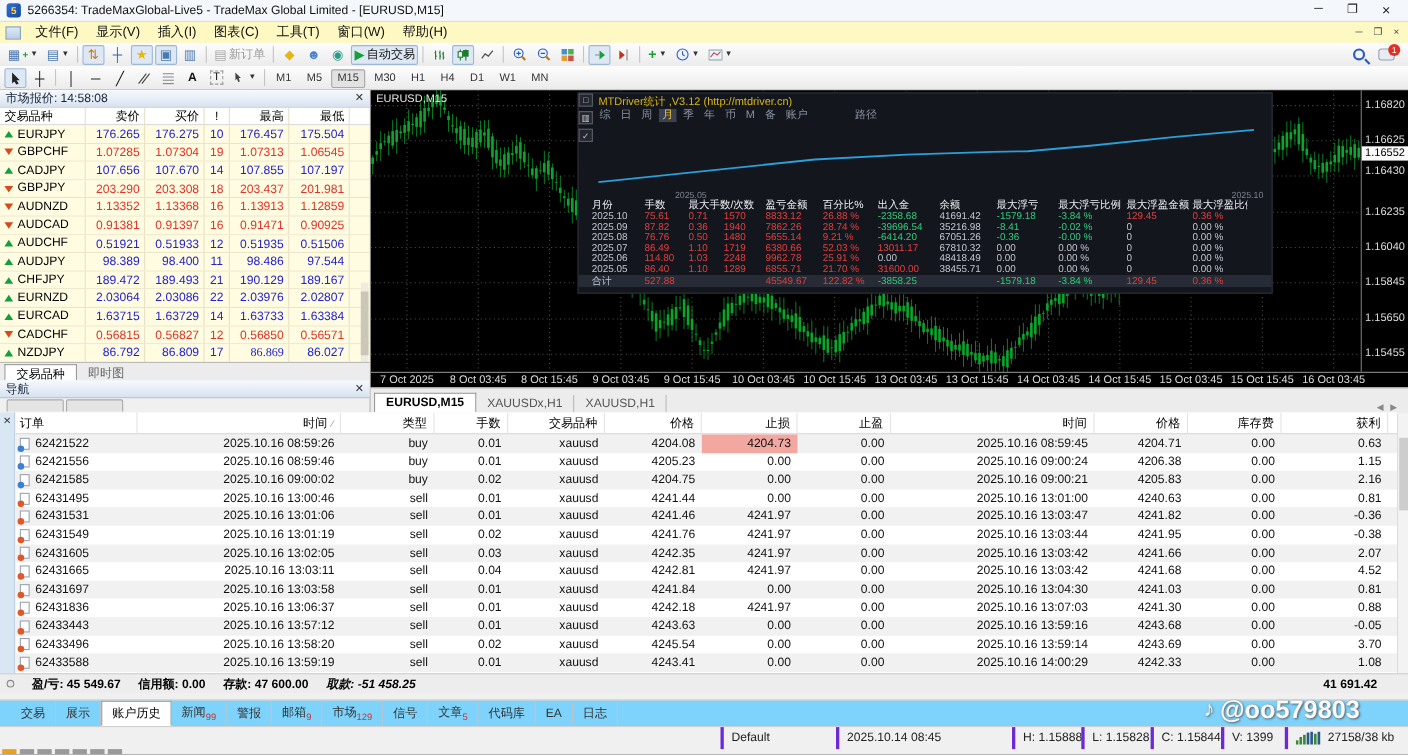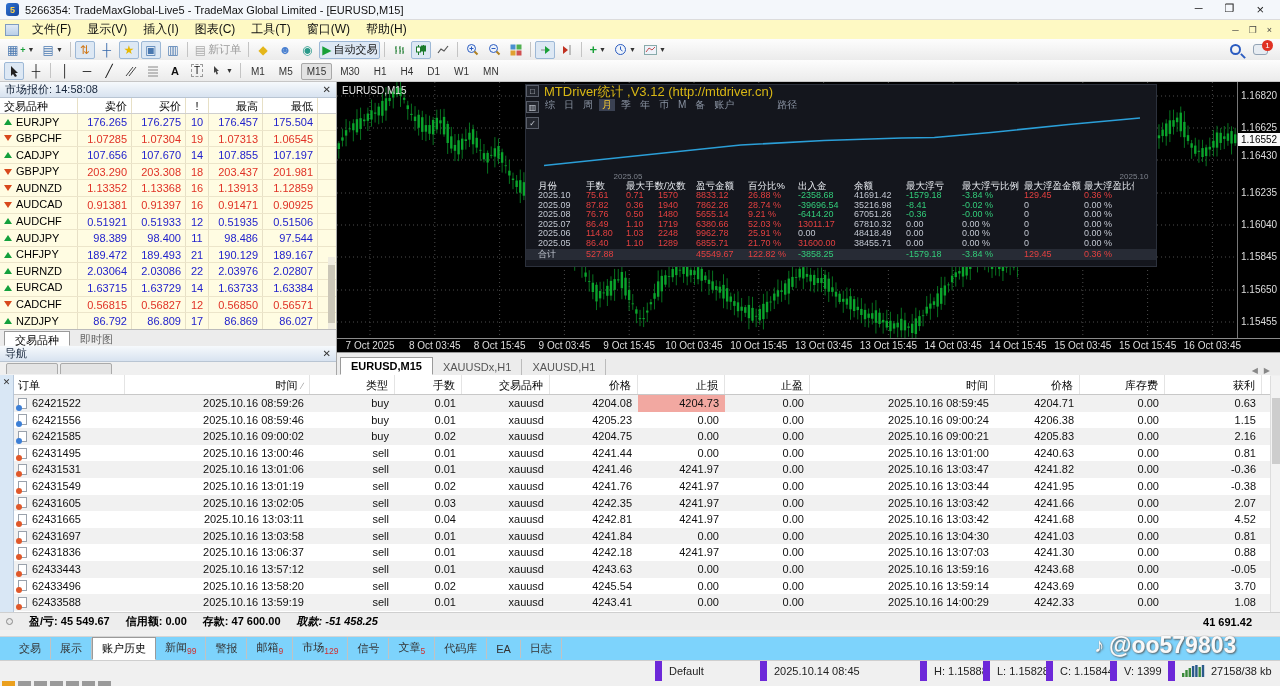--- a/index.html
+++ b/index.html
@@ -63,21 +63,21 @@
 .symlabel{position:absolute;left:5px;top:3px;color:#e8e8e8;font-size:10px;z-index:3}
 .axis{position:absolute;left:0;top:256px;width:943px;height:14px;border-top:1px solid #8a8a8a;color:#ddd;font-size:10px}
 .axis span{position:absolute;top:1px;transform:translateX(-50%);white-space:nowrap}
 .pscale{position:absolute;left:900px;top:0;width:43px;height:256px;border-left:1px solid #777;color:#ddd;font-size:10px}
 .pscale .tick{position:absolute;left:3px;white-space:nowrap}
 .pbox{position:absolute;left:0;width:43px;height:13px;background:#f8f8f8;color:#000;padding-left:3px;line-height:13px}
 .panelbtn{position:absolute;width:13px;height:12px;background:#23262e;border:1px solid #5a5f6a;color:#c8cdd6;
   font-size:8px;display:flex;align-items:center;justify-content:center;z-index:6}
 
 .mtd{position:absolute;left:188px;top:2px;width:632px;height:183px;background:#14161d;border:1px solid #2c313c;z-index:4}
-.mtd-title{height:13px;display:flex;align-items:center;padding-left:18px;color:#d8b715;font-size:13px}
+.mtd-title{height:13px;display:flex;align-items:center;padding-left:18px;color:#d8b715;font-size:10px}
 .mtd-bar{height:14px;display:flex;align-items:center;gap:3px;padding-left:16px;color:#8a93a2;font-size:10px}
 .mtd-btn{padding:0 3px;line-height:12px}
 .mtd-btn.active{background:#3a4152;color:#f2c832}
 .mtd-path{margin-left:34px}
 .mtd-xlab{position:relative;height:8px;color:#7d828c;font-size:8px}
 .mtd-xlab span{position:absolute;transform:translateX(-50%)}
 .mtdrow{display:grid;grid-template-columns:48px 40px 32px 38px 52px 50px 56px 52px 56px 62px 60px 50px;
   padding-left:12px;font-size:9px;line-height:9.6px;white-space:nowrap}
 .mtdrow div{overflow:hidden}
 .mtd-thead{color:#eceff4;font-size:9.5px;line-height:11px}
@@ -111,21 +111,21 @@
   display:flex;align-items:center;gap:16px;font-weight:bold;color:#000;padding-left:6px}
 .sumdot{width:7px;height:7px;border:1px solid #8a8a8a;border-radius:50%;background:#e8e8e8;flex:none}
 .sumright{margin-left:auto;padding-right:28px}
 .btabs{position:absolute;left:0;top:636px;width:1280px;height:24px;background:#7dd3fc;border-top:1px solid #d5d5d5;
   display:flex;align-items:center;padding-left:10px;color:#333}
 .btab{padding:3px 9px;border-right:1px solid #c2c2c2;white-space:nowrap}
 .btab.active{background:#fff;border:1px solid #9a9a9a;border-bottom-color:#fff;color:#000}
 .btab sub{color:#d03030;font-size:8.5px}
 .statusbar{position:absolute;left:0;top:660px;width:1280px;height:21px;background:#f0f0f0;border-top:1px solid #cfcfcf;
   display:flex;align-items:stretch;color:#222}
-.sseg{display:flex;align-items:center;padding-left:7px;border-left:7px solid #6d28d9;white-space:nowrap;gap:5px}
+.sseg{display:flex;align-items:center;padding-left:7px;border-left:3px solid #6d28d9;white-space:nowrap;gap:5px}
 .taskbar{position:absolute;left:2px;top:681px;height:5px;display:flex;gap:3px}
 .tsk{width:13px;height:5px;background:#9a9a9a}
 .tsk.orange{background:#eba01e}
 .watermark{position:absolute;left:1094px;top:629px;width:186px;height:33px;display:flex;align-items:center;gap:5px;
   z-index:50;color:rgba(255,255,255,.95);font-weight:bold;font-size:23px;
   text-shadow:0 0 1px #8a8a8a,1px 1px 2px rgba(80,80,80,.9);pointer-events:none}
 .wmlogo{font-size:20px}
 .glyph{font-size:12px;line-height:1}
 </style>
 </head>
@@ -471,21 +471,21 @@
           <div class="mwc" style="color: rgb(224, 50, 38);">0.56571</div>
         </div>
         <div class="mwgrid mwrow">
           <div class="mwc sym">
             <span class="tri up"></span>
             <span>NZDJPY</span>
           </div>
           <div class="mwc" style="color: rgb(34, 34, 204);">86.792</div>
           <div class="mwc" style="color: rgb(34, 34, 204);">86.809</div>
           <div class="mwc" style="color: rgb(34, 34, 204); text-align: center;">17</div>
-          <div class="mwc" style="color: rgb(34, 34, 204);">86.869</div>
+          <div class="mwc" style="color: rgb(34, 34, 204); font-family: Liberation Serif, serif;">86.869</div>
           <div class="mwc" style="color: rgb(34, 34, 204);">86.027</div>
         </div>
       </div>
     <div class="mwscroll">
         <span class="mwthumb"></span>
       </div>
     <div class="mwtabs" id="mw-tabs">
         <span class="mwtab active">交易品种</span>
         <span class="mwtab">即时图</span>
       </div>

